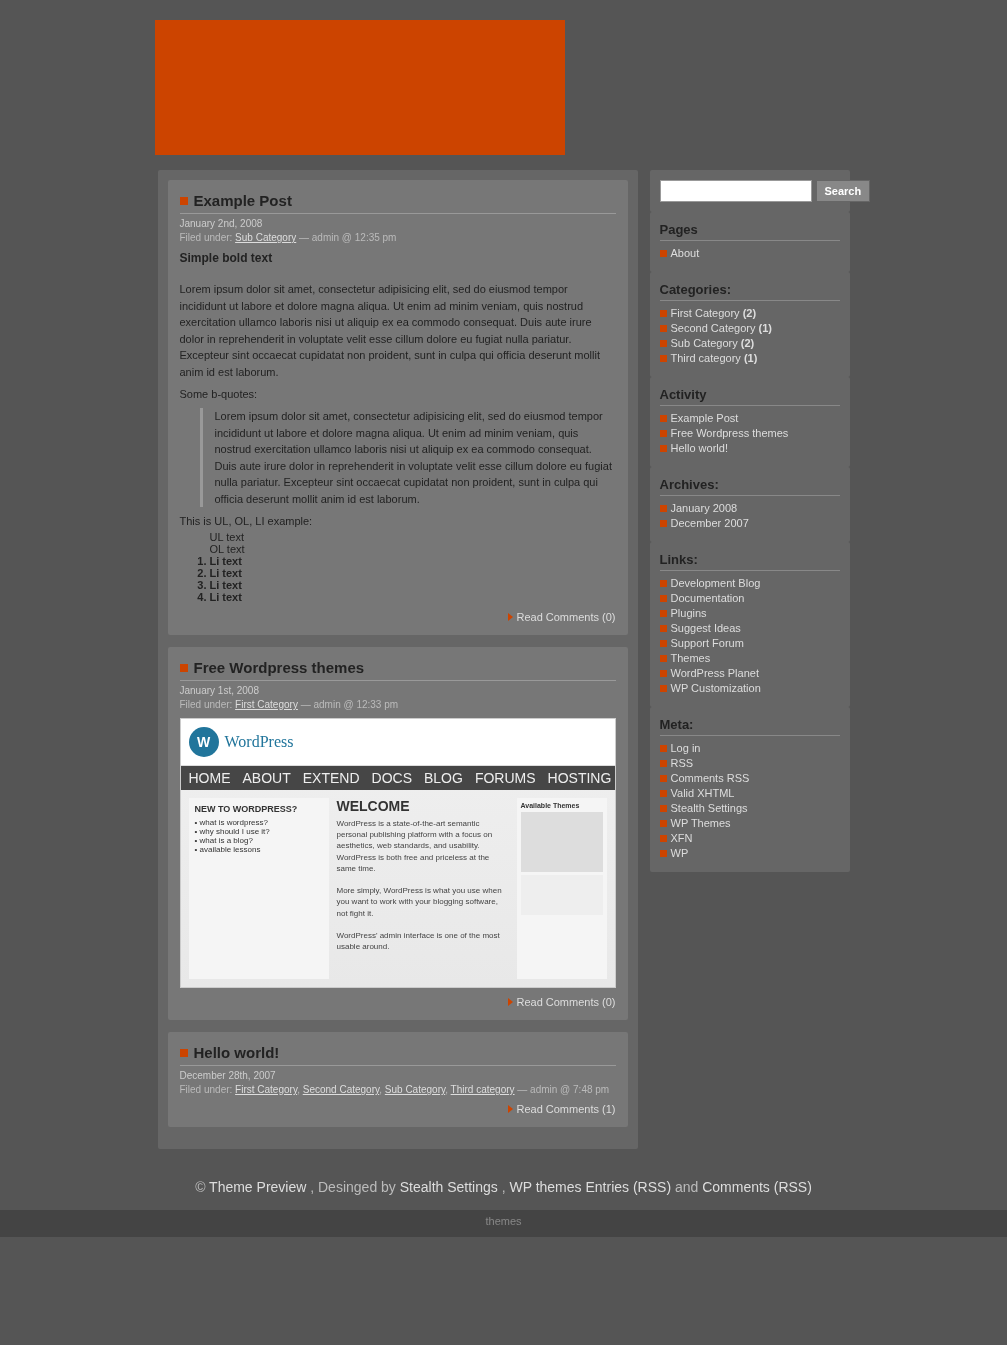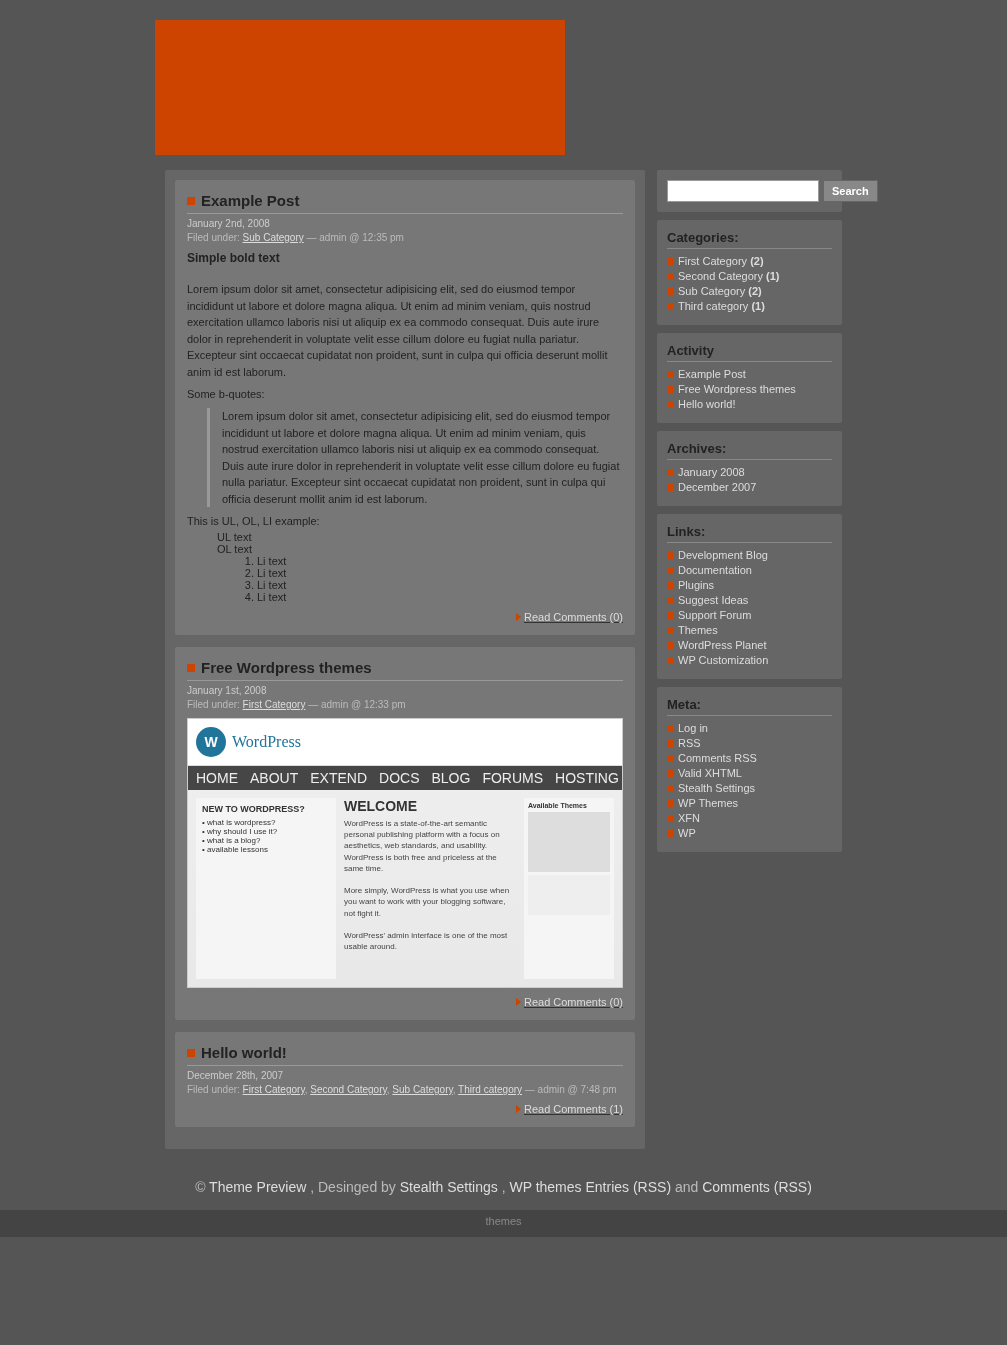--- a/index.html
+++ b/index.html
@@ -128,28 +128,27 @@
       font-size: 11px;
     }
     .post-list-section .list-label {
       margin-bottom: 4px;
     }
     .post-list-ul {
       margin-left: 30px;
       list-style: none;
     }
     .post-list-ol {
-      margin-left: 40px;
       list-style: decimal;
+      font-weight: bold;
     }
     .post-comments-link {
       display: flex;
       justify-content: flex-end;
       margin-top: 6px;
-      text-decoration: underline;
     }
     .post-comments-link a {
       color: #ddd;
       font-size: 11px;
       text-decoration: none;
       display: flex;
       align-items: center;
       gap: 3px;
     }
     .comments-arrow {
@@ -234,24 +233,23 @@
     }
     .wp-welcome {
       font-size: 14px;
       font-weight: bold;
       color: #333;
       margin-bottom: 4px;
     }
 
     
     #sidebar {
-      width: 185px;
+      width: 200px;
       display: flex;
       flex-direction: column;
-      gap: 8px;
     }
     .sidebar-widget {
       background-color: #666;
       padding: 10px;
       border-radius: 2px;
     }
     .search-row {
       display: flex;
       gap: 4px;
       align-items: center;
@@ -464,20 +462,29 @@
 
   <div id="sidebar">
 
     <div class="sidebar-widget">
       <div class="search-row">
         <input class="search-input" type="text" style="">
         <button class="search-button">Search</button>
       </div>
     </div>
 
+    <div class="sidebar-widget">
+      <div class="widget-title">Pages</div>
+      <ul class="widget-list">
+        <li>
+          <div class="widget-bullet"></div>
+          <a href="#">About</a>
+        </li>
+      </ul>
+    </div>
 
     <div class="sidebar-widget">
       <div class="widget-title">Categories:</div>
       <ul class="widget-list">
         <li>
           <div class="widget-bullet"></div>
           <a href="#">First Category <strong>(2)</strong></a>
         </li>
         <li>
           <div class="widget-bullet"></div>

